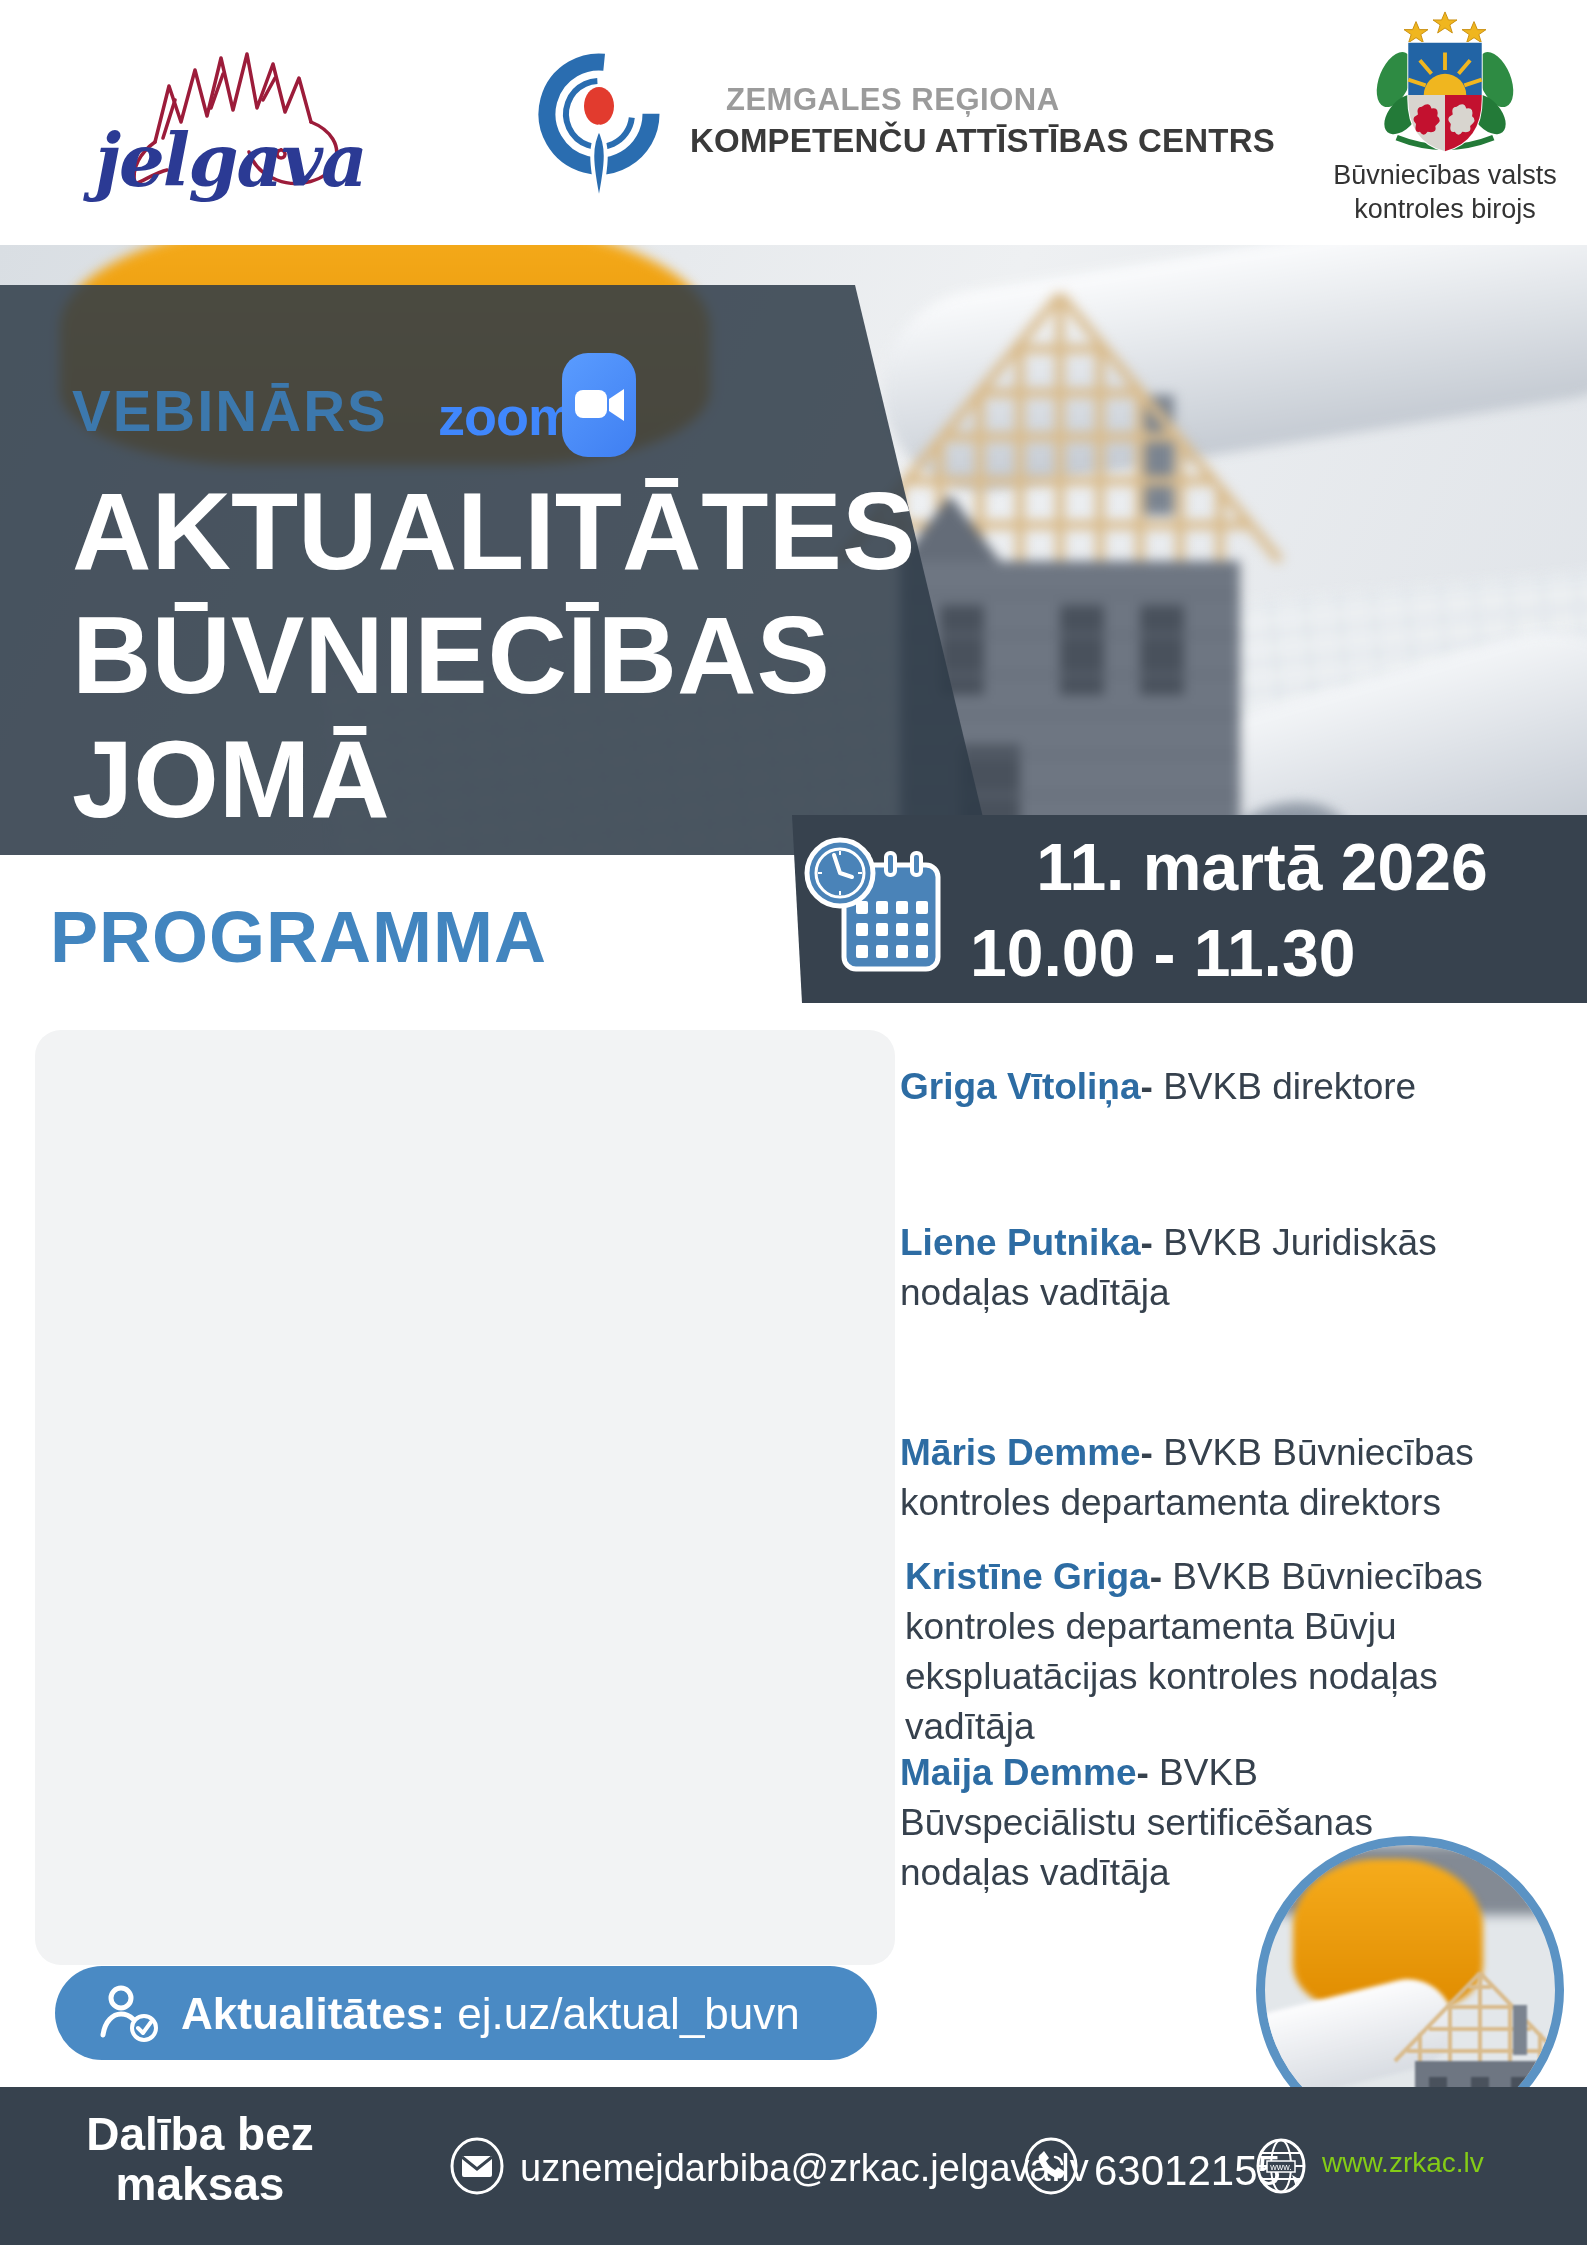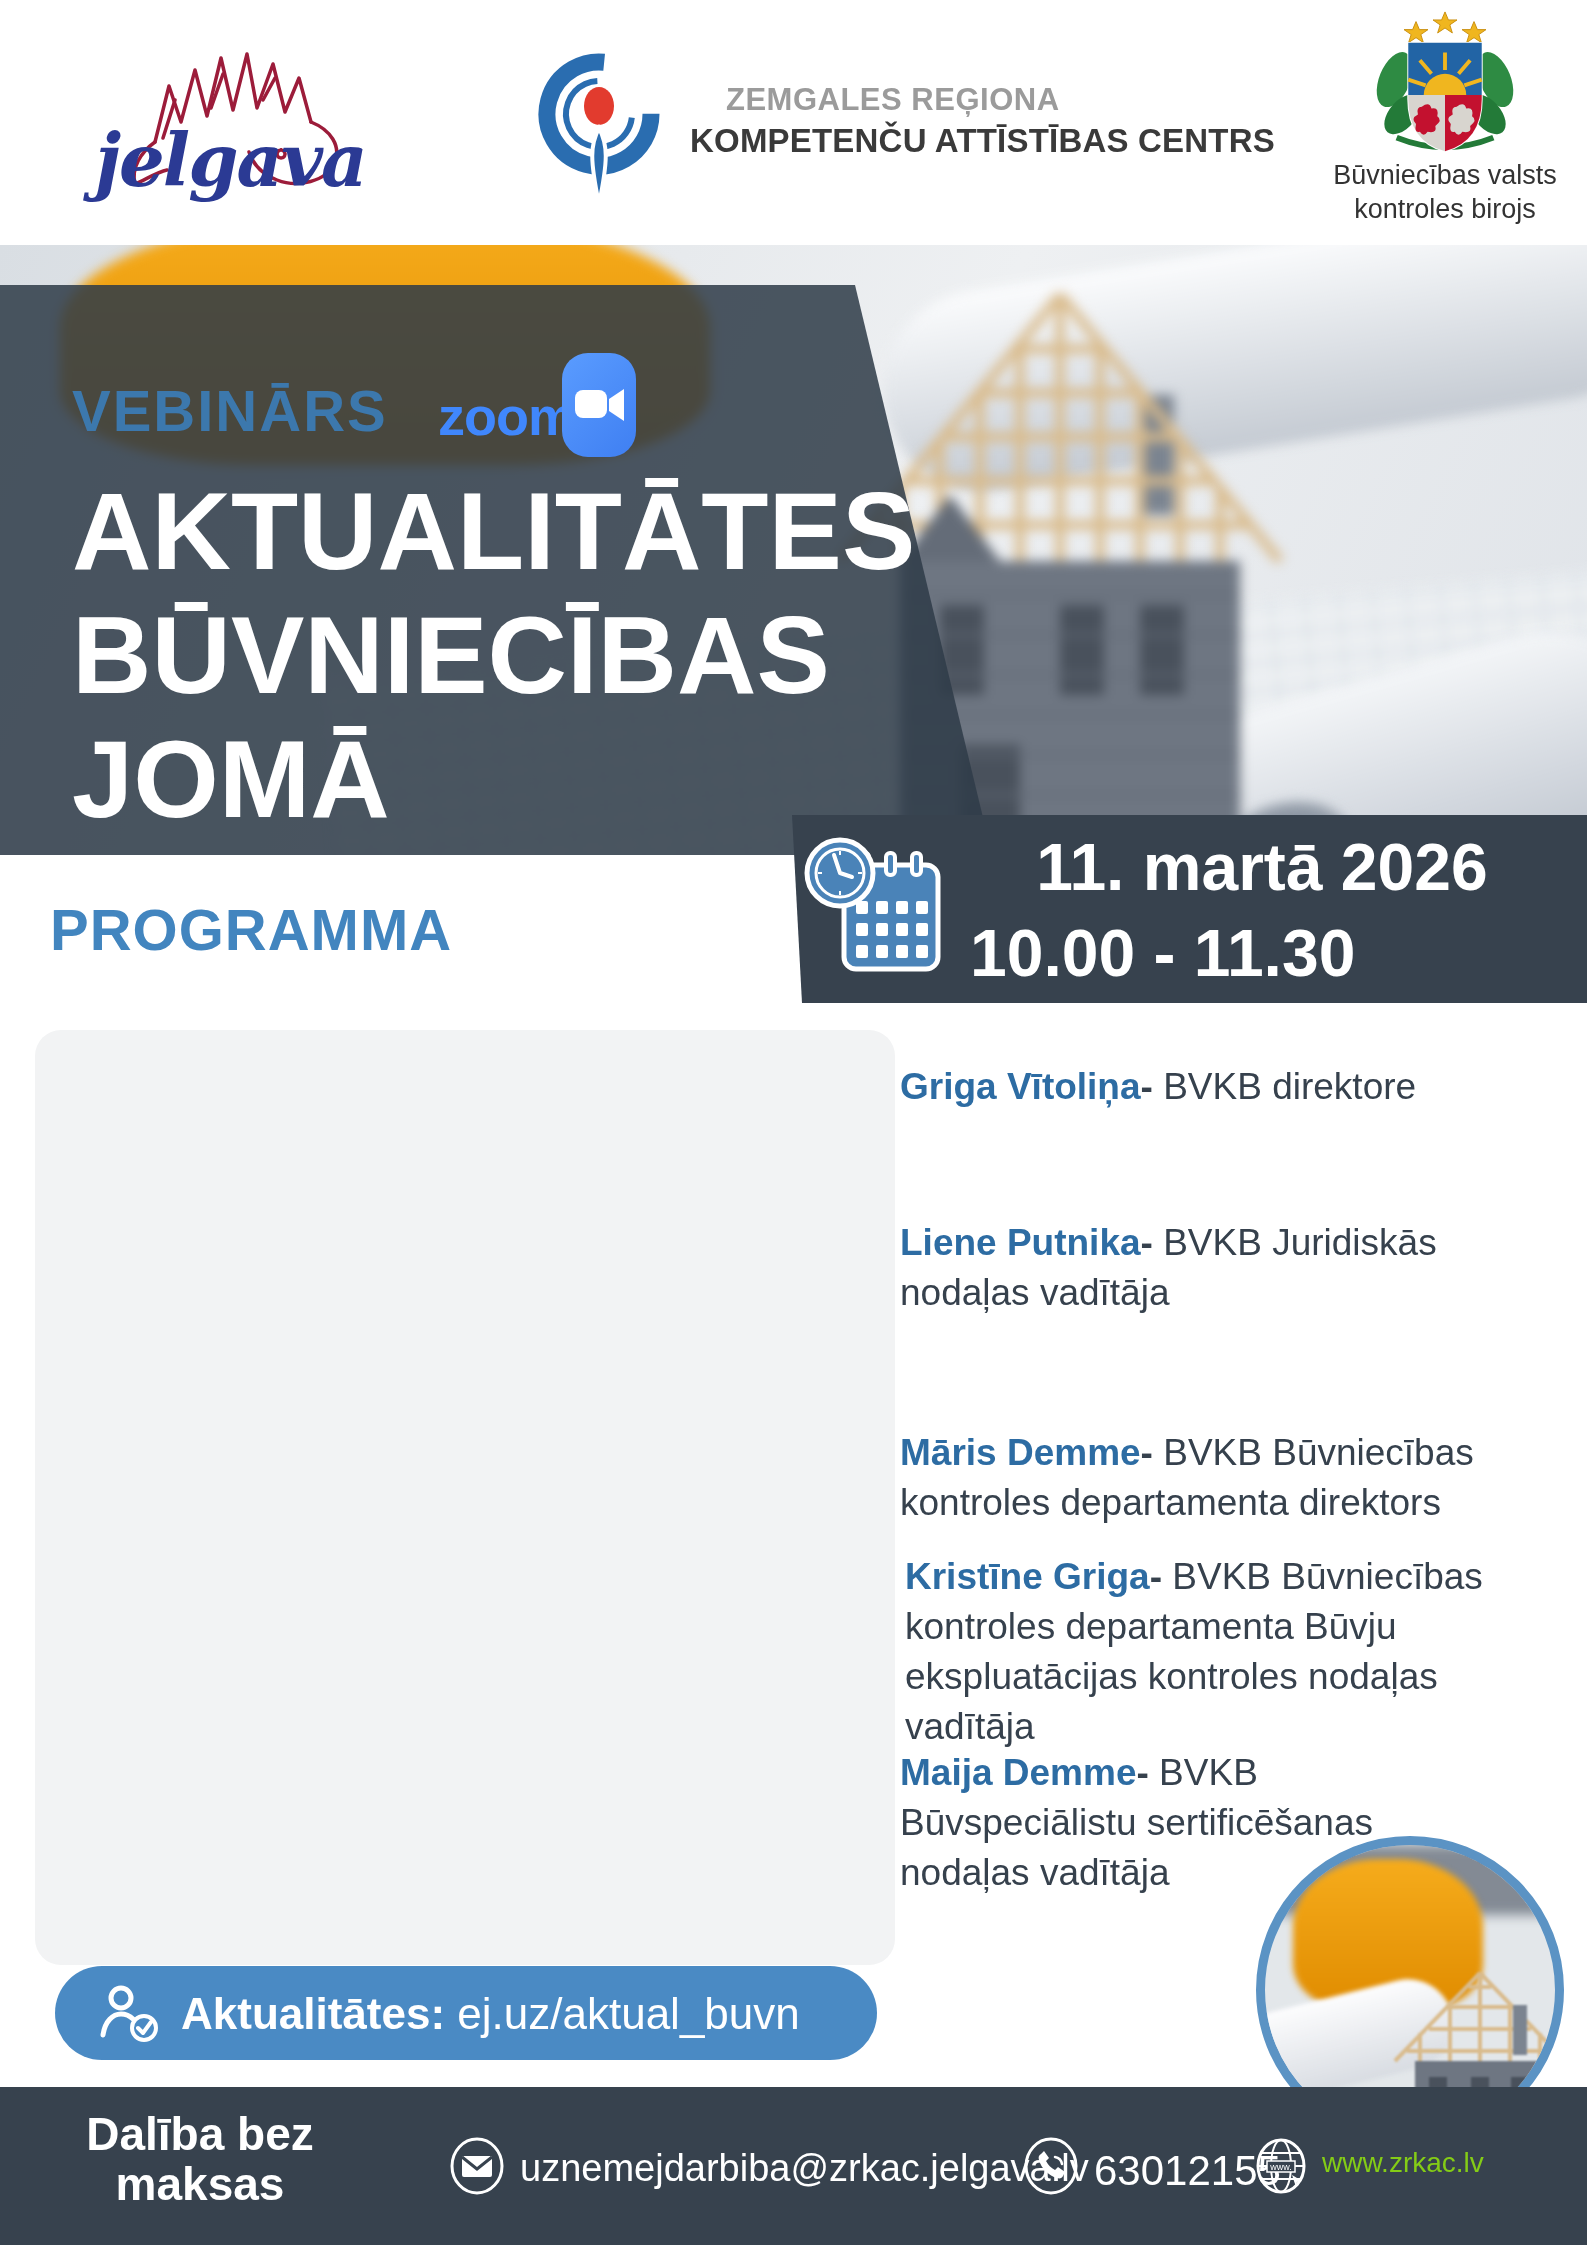--- a/index.html
+++ b/index.html
@@ -46,21 +46,21 @@
               color:#ffffff;letter-spacing:0px;}
 
   
   .date-banner{left:770px;top:815px;width:817px;height:188px;background:#37424e;z-index:4;
                clip-path:polygon(22px 0,100% 0,100% 100%,32px 100%);}
   .date-icon{left:28px;top:14px;width:160px;height:160px;}
   .date-line1{left:192px;top:14px;width:600px;text-align:center;font-size:66px;font-weight:bold;color:#fff;}
   .date-line2{left:200px;top:100px;width:600px;font-size:66px;font-weight:bold;color:#fff;}
 
   
-  .prog-heading{left:50px;top:896px;font-size:58px;font-weight:bold;color:#4285bf;letter-spacing:1px;}
+  .prog-heading{left:50px;top:896px;font-size:72px;font-weight:bold;color:#4285bf;letter-spacing:1px;}
   .prog-panel{left:35px;top:1030px;width:860px;height:935px;background:#f2f3f4;border-radius:26px;z-index:1;}
   .check-ic{width:66px;height:70px;}
   .prog-item{font-size:37px;line-height:56px;color:#36414d;}
   .prog-item .b{font-weight:bold;}
   .it1{left:145px;top:1058px;width:560px;}
   .ic1{left:52px;top:1062px;}
   .it2{left:145px;top:1200px;width:740px;}
   .ic2{left:52px;top:1204px;}
   .it3{left:145px;top:1402px;width:740px;}
   .ic3{left:52px;top:1398px;}

